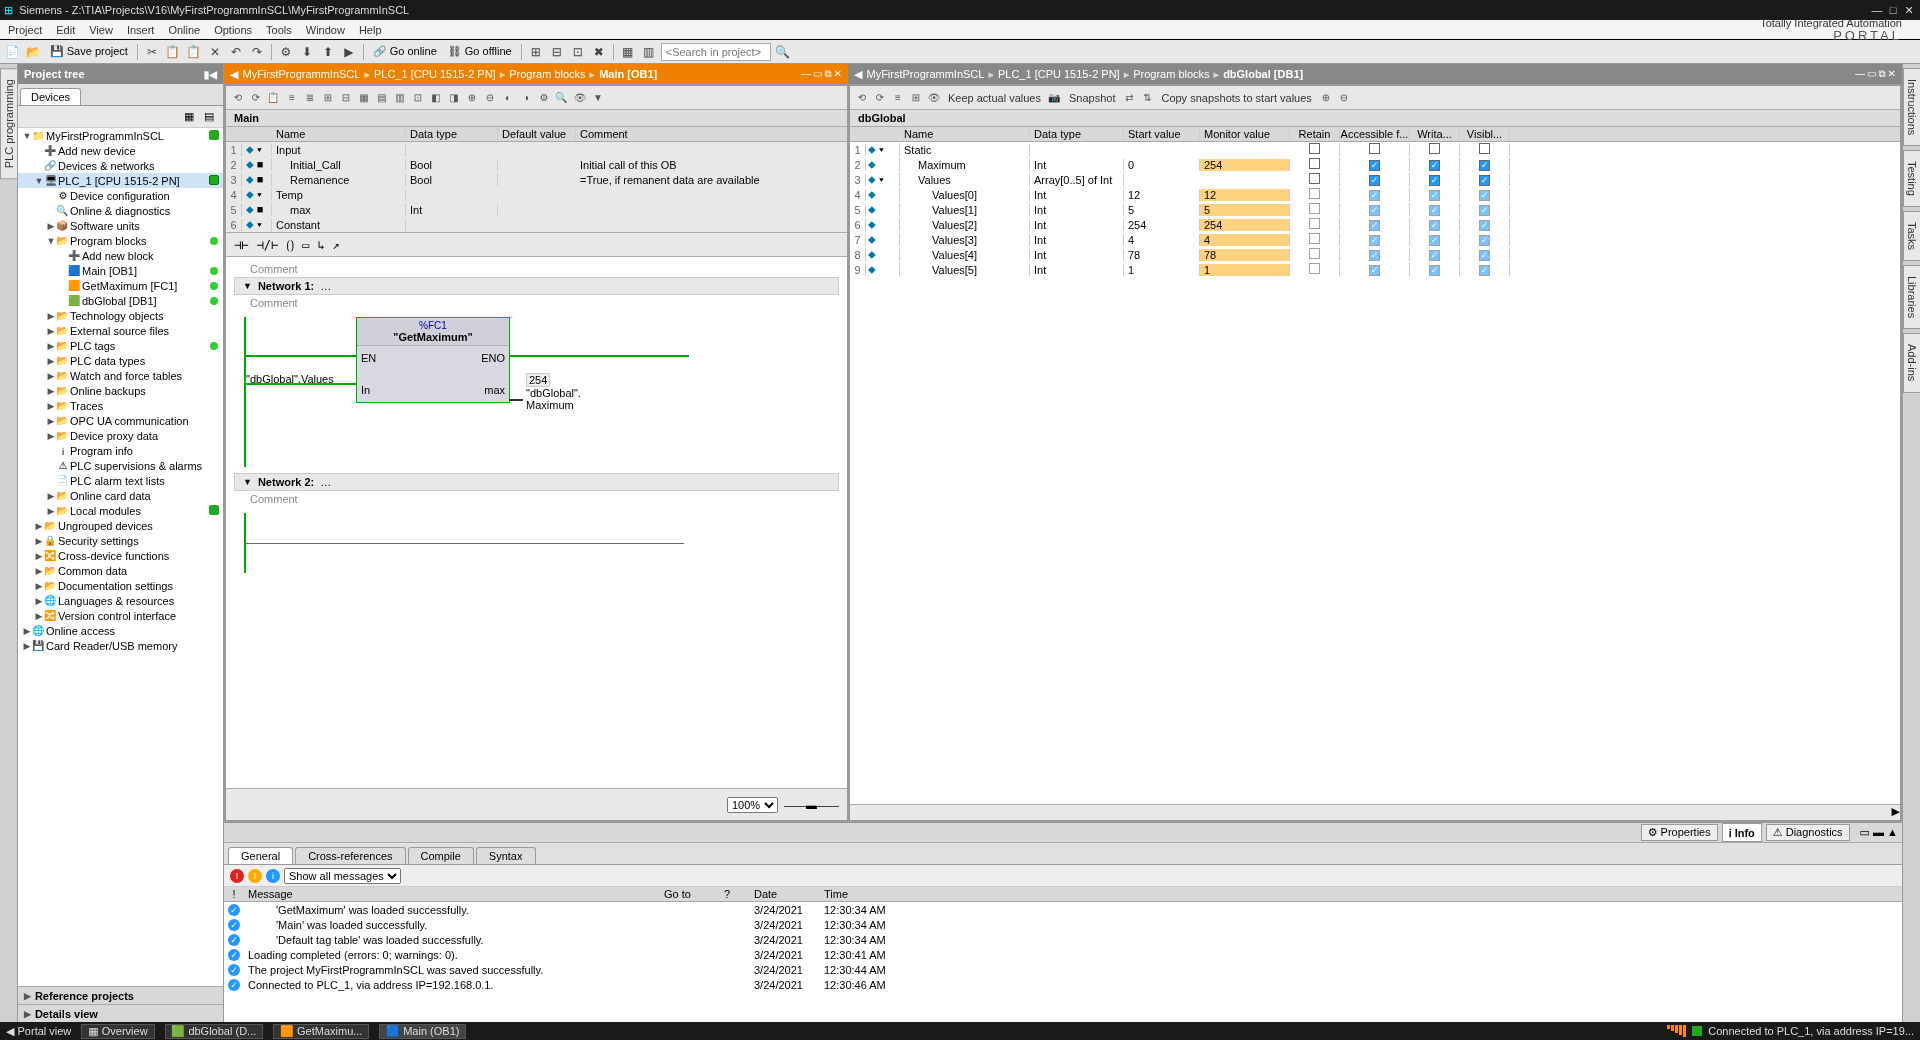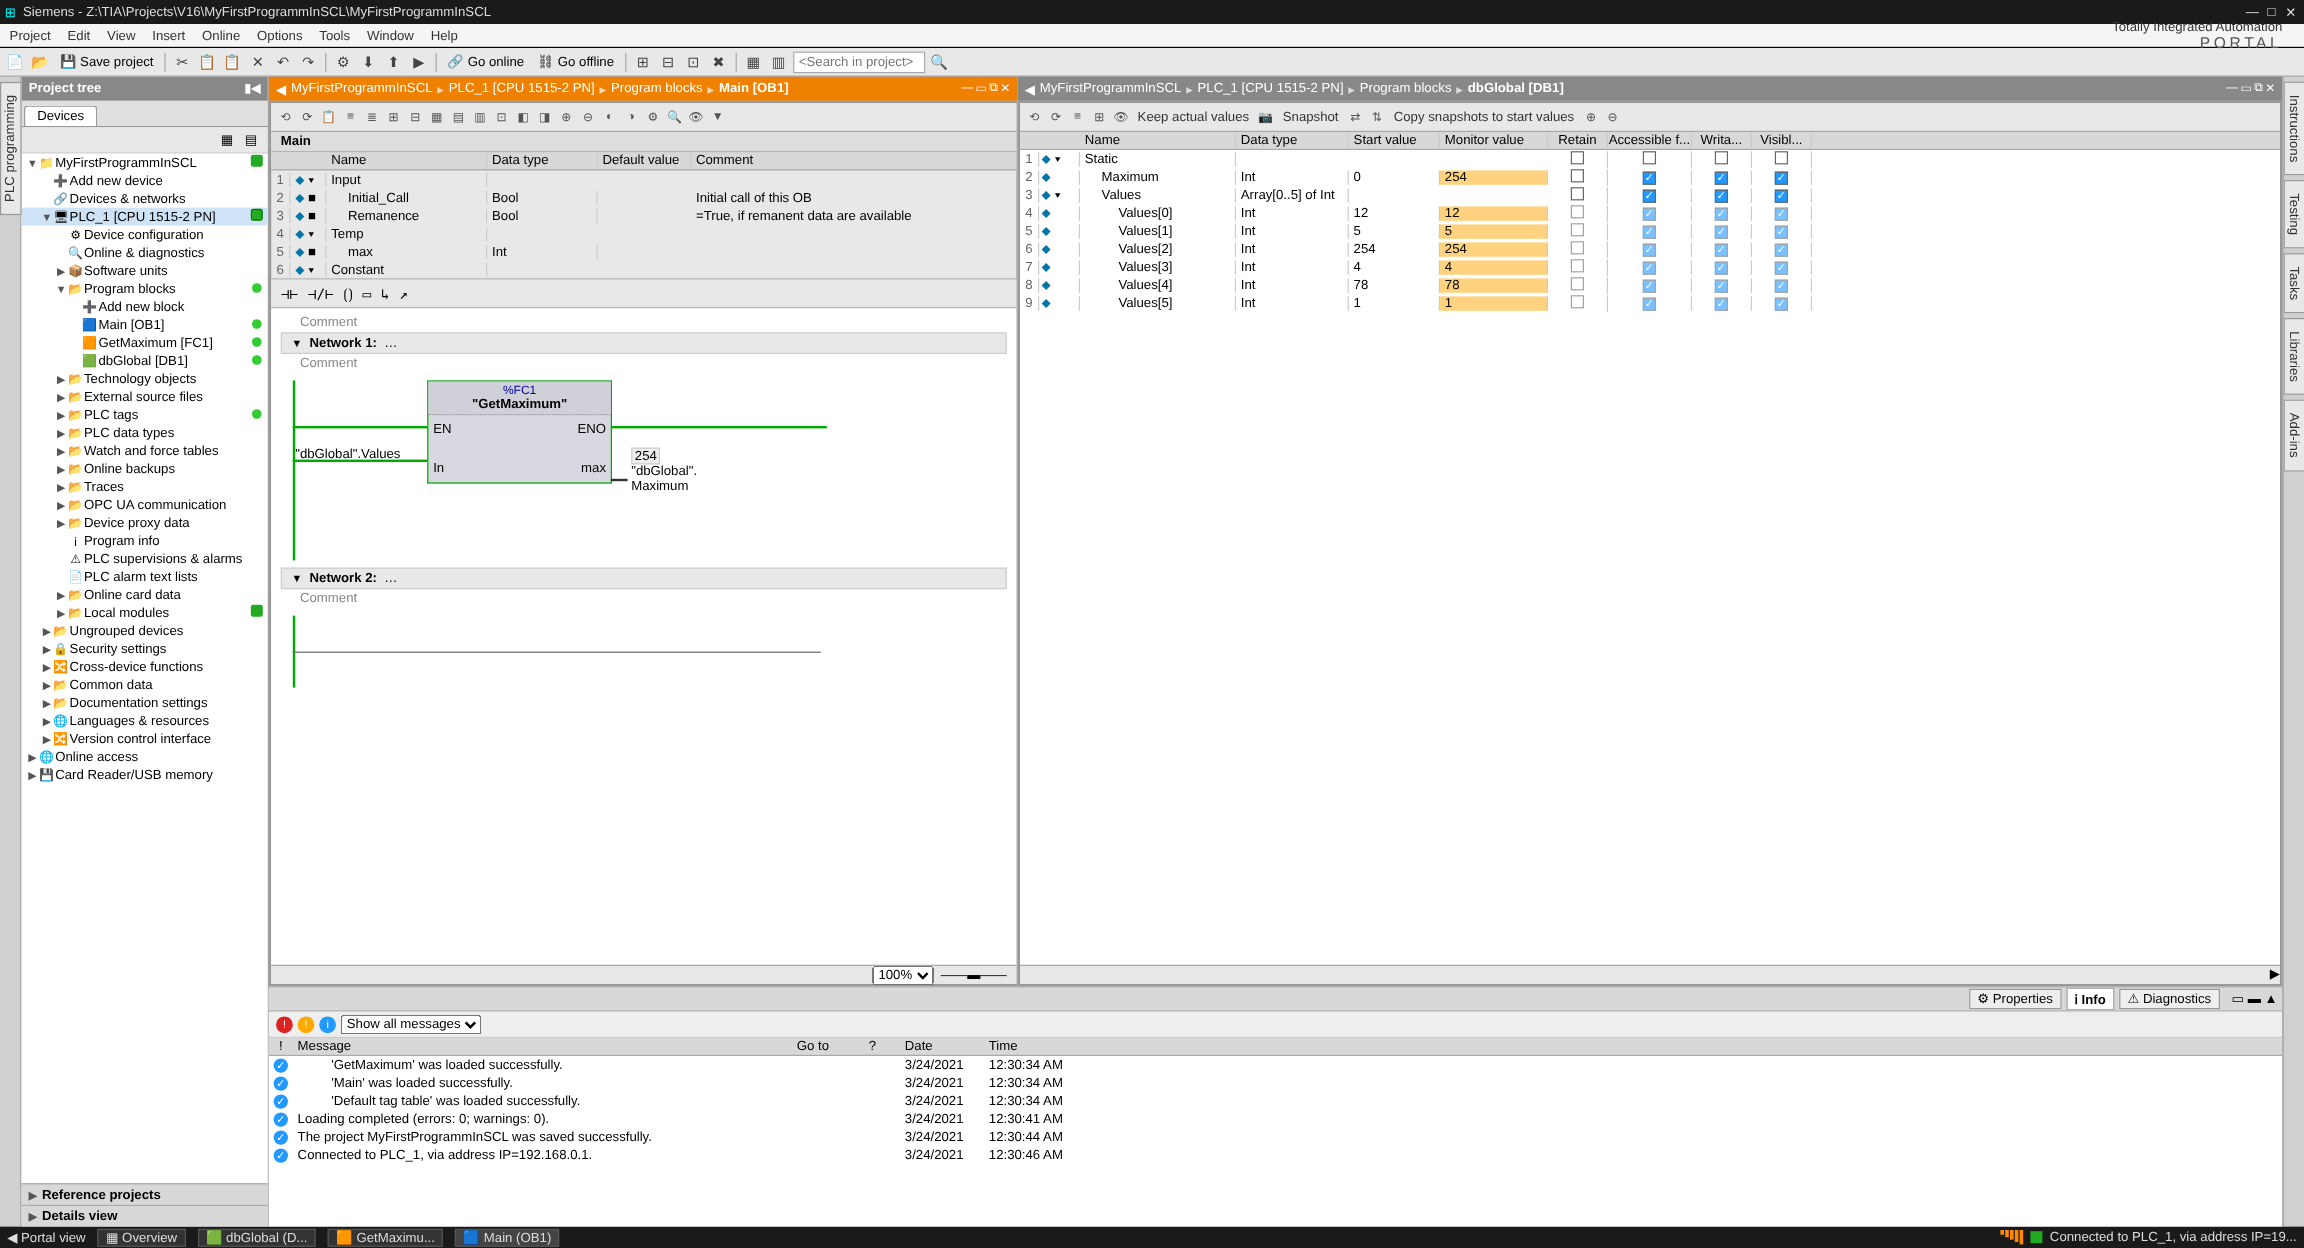--- a/index.html
+++ b/index.html
@@ -95,21 +95,21 @@
 .wire-in2{position:absolute;left:0;top:66px;width:112px;height:2px;background:#0a0;}
 .wire-out2{position:absolute;left:265px;top:82px;width:14px;height:2px;background:#333;}
 .fbox{position:absolute;left:112px;top:0;width:154px;border:1px solid #0a0;background:#d8d8e0;}
 .fbox .fhdr{background:#d0d0d8;text-align:center;padding:2px;border-bottom:1px dotted #999;}
 .fbox .ftype{color:#00a;font-size:10px;text-align:center;}
 .fbox .fname{font-weight:bold;text-align:center;font-size:11px;}
 .fbox .fports{display:flex;justify-content:space-between;padding:6px 4px;align-items:flex-end;}
 .fbox .fport{font-size:11px;}
 .wire-label{position:absolute;font-size:11px;}
 
-.zoom-bar{height:16px;background:#e8e8e8;border-top:1px solid #aaa;display:flex;align-items:center;justify-content:flex-end;padding:0 8px;gap:6px;}
+.zoom-bar{height:32px;background:#e8e8e8;border-top:1px solid #aaa;display:flex;align-items:center;justify-content:flex-end;padding:0 8px;gap:6px;}
 .zoom-bar select{font-size:11px;}
 
 .db-tbl { flex:1; overflow:auto; background:#fff;}
 .db-tbl .hrow,.db-tbl .drow{display:flex;height:15px;align-items:center;font-size:11px;}
 .db-tbl .hrow{background:#d8d8d8;border-bottom:1px solid #aaa;}
 .db-tbl .c-num{width:16px;text-align:center;border-right:1px solid #ccc;color:#666;}
 .db-tbl .c-ico{width:34px;border-right:1px solid #ccc;padding-left:2px;}
 .db-tbl .c-name{width:130px;border-right:1px solid #ccc;padding-left:4px;}
 .db-tbl .c-type{width:94px;border-right:1px solid #ccc;padding-left:4px;}
 .db-tbl .c-sv{width:76px;border-right:1px solid #ccc;padding-left:4px;}
@@ -677,20 +677,21 @@
           <span class="b">👁</span>
           <span class="t">Keep actual values</span>
           <span class="b">📷</span>
           <span class="t">Snapshot</span>
           <span class="b">⇄</span>
             <span class="b">⇅</span>
           <span class="t">Copy snapshots to start values</span>
           <span class="b">⊕</span>
             <span class="b">⊖</span>
         </div>
+        <div class="ed-title">dbGlobal</div>
         <div class="db-tbl">
           <div class="hrow">
             <div class="c-num"></div>
               <div class="c-ico"></div>
             <div class="c-name">Name</div>
             <div class="c-type">Data type</div>
             <div class="c-sv">Start value</div>
             <div class="c-mv">Monitor value</div>
             <div class="c-chk">Retain</div>
             <div class="c-chk" style="width:70px">Accessible f...</div>
@@ -814,20 +815,26 @@
         </div>
       </div>
     </div>
 
     <div class="bottom-pane">
       <div class="bottom-tabs-r">
         <span class="btab">⚙ <span>Properties</span></span>
         <span class="btab active">ℹ <span>Info</span></span>
         <span class="btab">⚠ <span>Diagnostics</span></span>
         <span style="margin-left:6px;">▭ ▬ ▲</span>
+      </div>
+      <div class="bottom-tabs-l">
+        <span class="btab active">General</span>
+        <span class="btab">Cross-references</span>
+        <span class="btab">Compile</span>
+        <span class="btab">Syntax</span>
       </div>
       <div class="msg-filter">
         <span class="ic" style="background:#d22">!</span>
         <span class="ic" style="background:#fa0">!</span>
         <span class="ic" style="background:#29f">i</span>
         <select><option>Show all messages</option></select>
       </div>
       <div class="msg-tbl">
         <div class="hrow">
           <div class="c-i">!</div>

